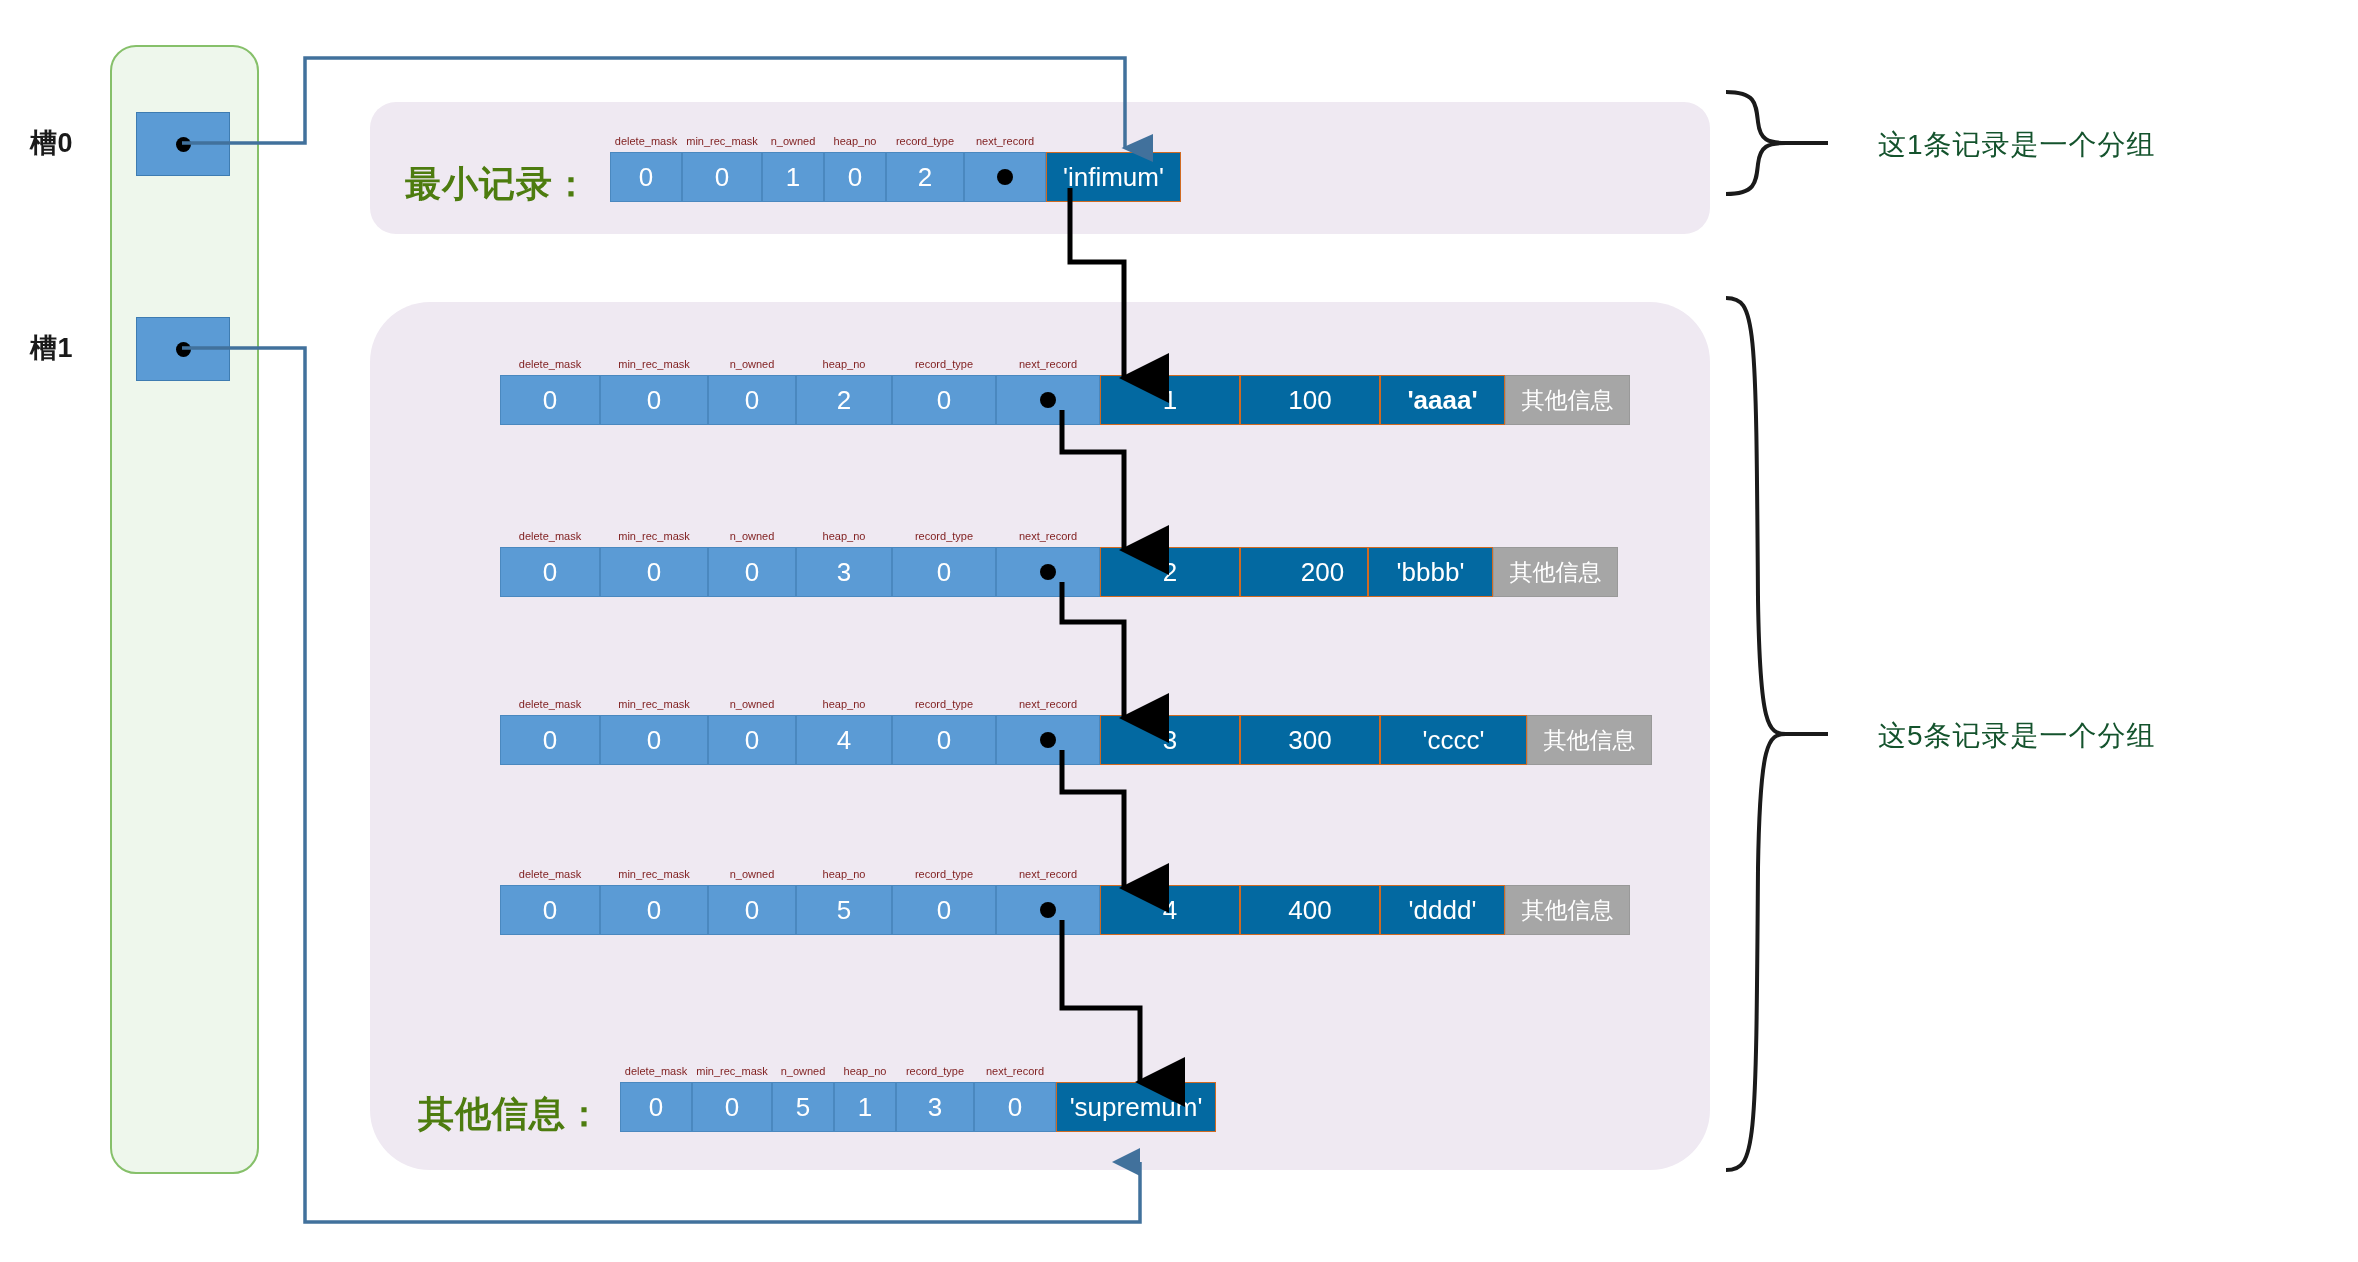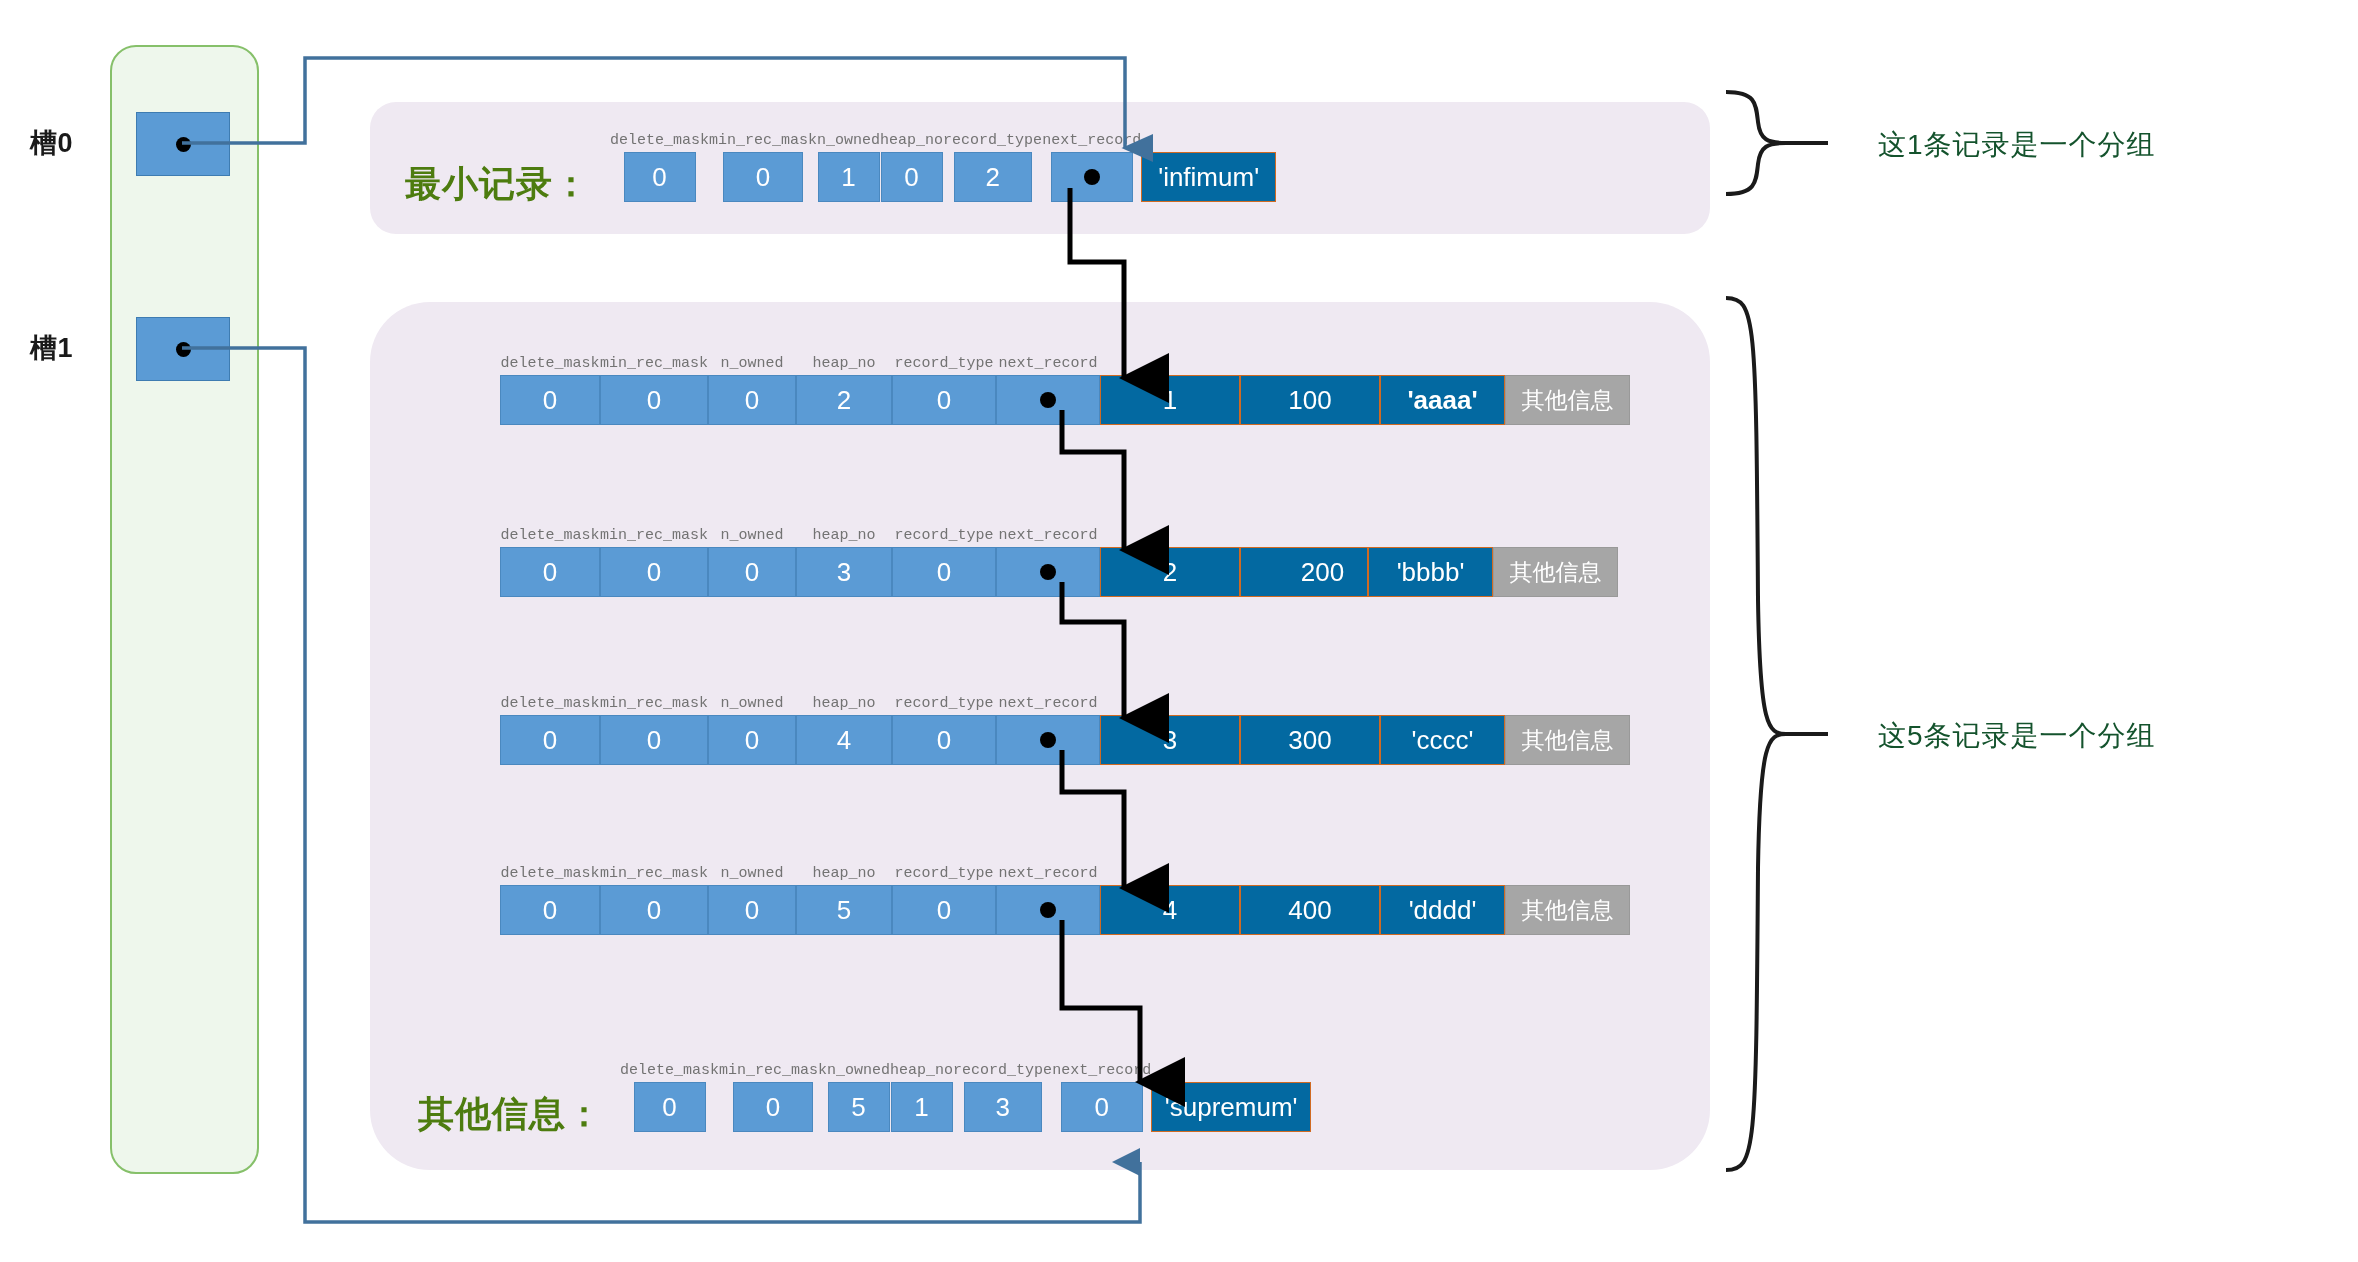--- a/index.html
+++ b/index.html
@@ -28,22 +28,22 @@
   .group-bg{position:absolute;background:#efe9f2;border-radius:26px;}
   .group-bg.g1{left:370px;top:102px;width:1340px;height:132px;}
   .group-bg.g2{left:370px;top:302px;width:1340px;height:868px;border-radius:60px;}
   .rec-title{
     position:absolute;font-size:36px;font-weight:bold;color:#4d7c0f;
     white-space:nowrap;letter-spacing:1px;
   }
   .cells{position:absolute;display:flex;}
   .cellwrap{display:flex;flex-direction:column;align-items:center;}
   .hdr{
-    font-size:15px;color:#737373;white-space:nowrap;height:22px;line-height:22px;
-    font-family:Liberation Mono, monospace;
+    font-size:11px;color:#7f1d1d;white-space:nowrap;height:22px;line-height:22px;
+    font-family:Liberation Sans, sans-serif;
   }
   .cell{
     height:50px;display:flex;align-items:center;justify-content:center;
     color:#ffffff;font-size:26px;box-sizing:border-box;
   }
   .cell.blue{background:#5b9bd5;border:1px solid #4a88bf;}
   .cell.orange{background:#0369a1;border:1px solid #d06a22;}
   .cell.gray{background:#a6a6a6;border:1px solid #999;}
   .cell.ptr{position:relative;}
   .ptr-dot{
@@ -235,21 +235,21 @@
     <div class="cellwrap">
       <div class="hdr">&nbsp;</div>
       <div class="cell orange" style="width:140px;">3</div>
     </div>
     <div class="cellwrap">
       <div class="hdr">&nbsp;</div>
       <div class="cell orange" style="width:140px;">300</div>
     </div>
     <div class="cellwrap">
       <div class="hdr">&nbsp;</div>
-      <div class="cell orange" style="width:125px;">'cccc'</div>
+      <div class="cell orange" style="width:147px;">'cccc'</div>
     </div>
     <div class="cellwrap">
       <div class="hdr">&nbsp;</div>
       <div class="cell gray cjk" style="width:125px;">其他信息</div>
     </div>
   </div>
 
   <div class="cells" style="left:500px;top:863px;">
     <div class="cellwrap">
       <div class="hdr">delete_mask</div>

